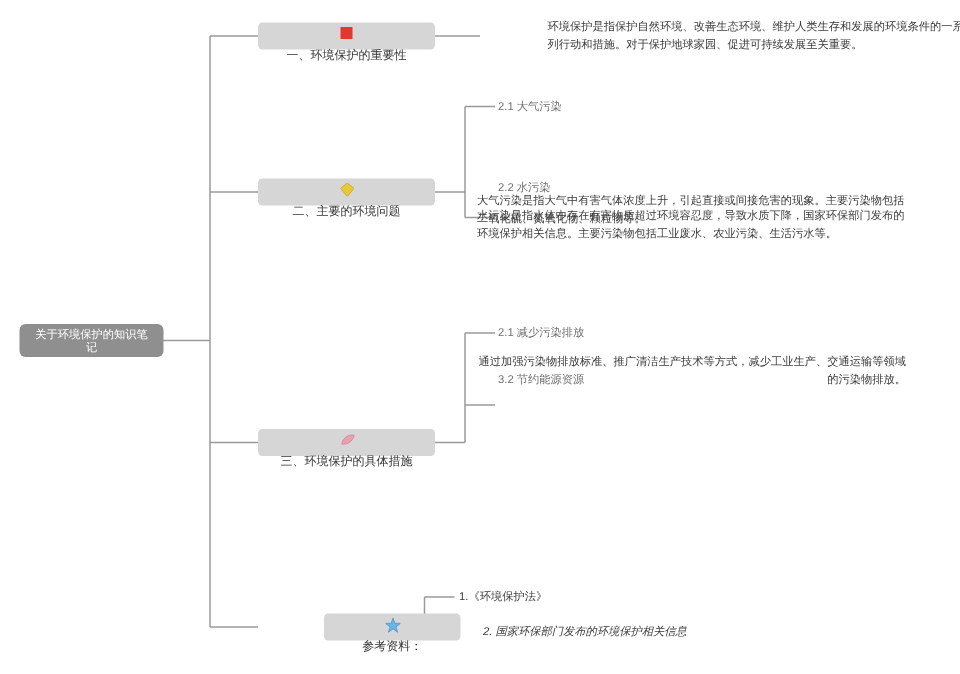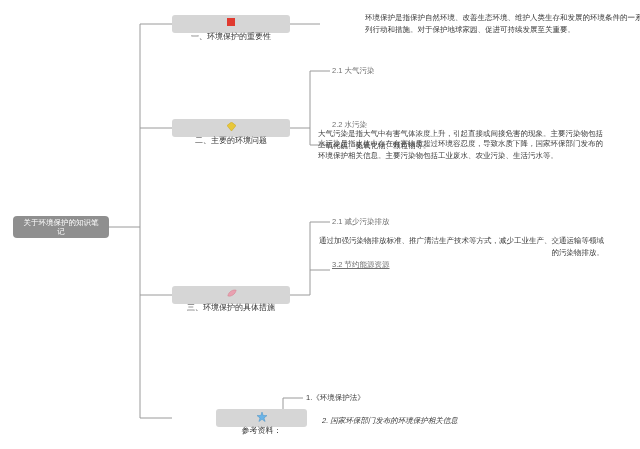--- a/index.html
+++ b/index.html
@@ -151,21 +151,21 @@
       <svg width="10" height="9" viewBox="0 0 12 10">
         <path d="M1 8 C2 2 8 0 11 1 C10 6 5 9 1 8 Z" fill="#e8a0b0" stroke="#d4808f" stroke-width="0.6"></path>
       </svg>
     </span>
     <span class="branch-label">三、环境保护的具体措施</span>
   </div>
 
   <div class="sub-title" style="left:332px; top:217px;">2.1 减少污染排放</div>
   <div class="para" style="left:318px; top:235px; width:286px;text-align:right;">通过加强污染物排放标准、推广清洁生产技术等方式，减少工业生产、交通运输等领域的污染物排放。</div>
 
-  <div class="sub-title" style="left:332px; top:260px;text-decoration:underline;">3.2 节约能源资源</div>
+  <div class="sub-title" style="left:332px; top:248px;">3.2 节约能源资源</div>
 
   <div class="node branch-node" style="left:172px; top:409px; width:91px; height:18px;margin-left:44px;">
     <span class="icon">
       <svg width="10" height="10" viewBox="0 0 10 10">
         <polygon points="5,0 6.2,3.5 10,3.6 7,5.9 8.1,9.5 5,7.3 1.9,9.5 3,5.9 0,3.6 3.8,3.5" fill="#6ab4e8" stroke="#4a94c8" stroke-width="0.5"></polygon>
       </svg>
     </span>
     <span class="branch-label">参考资料：</span>
   </div>
 

